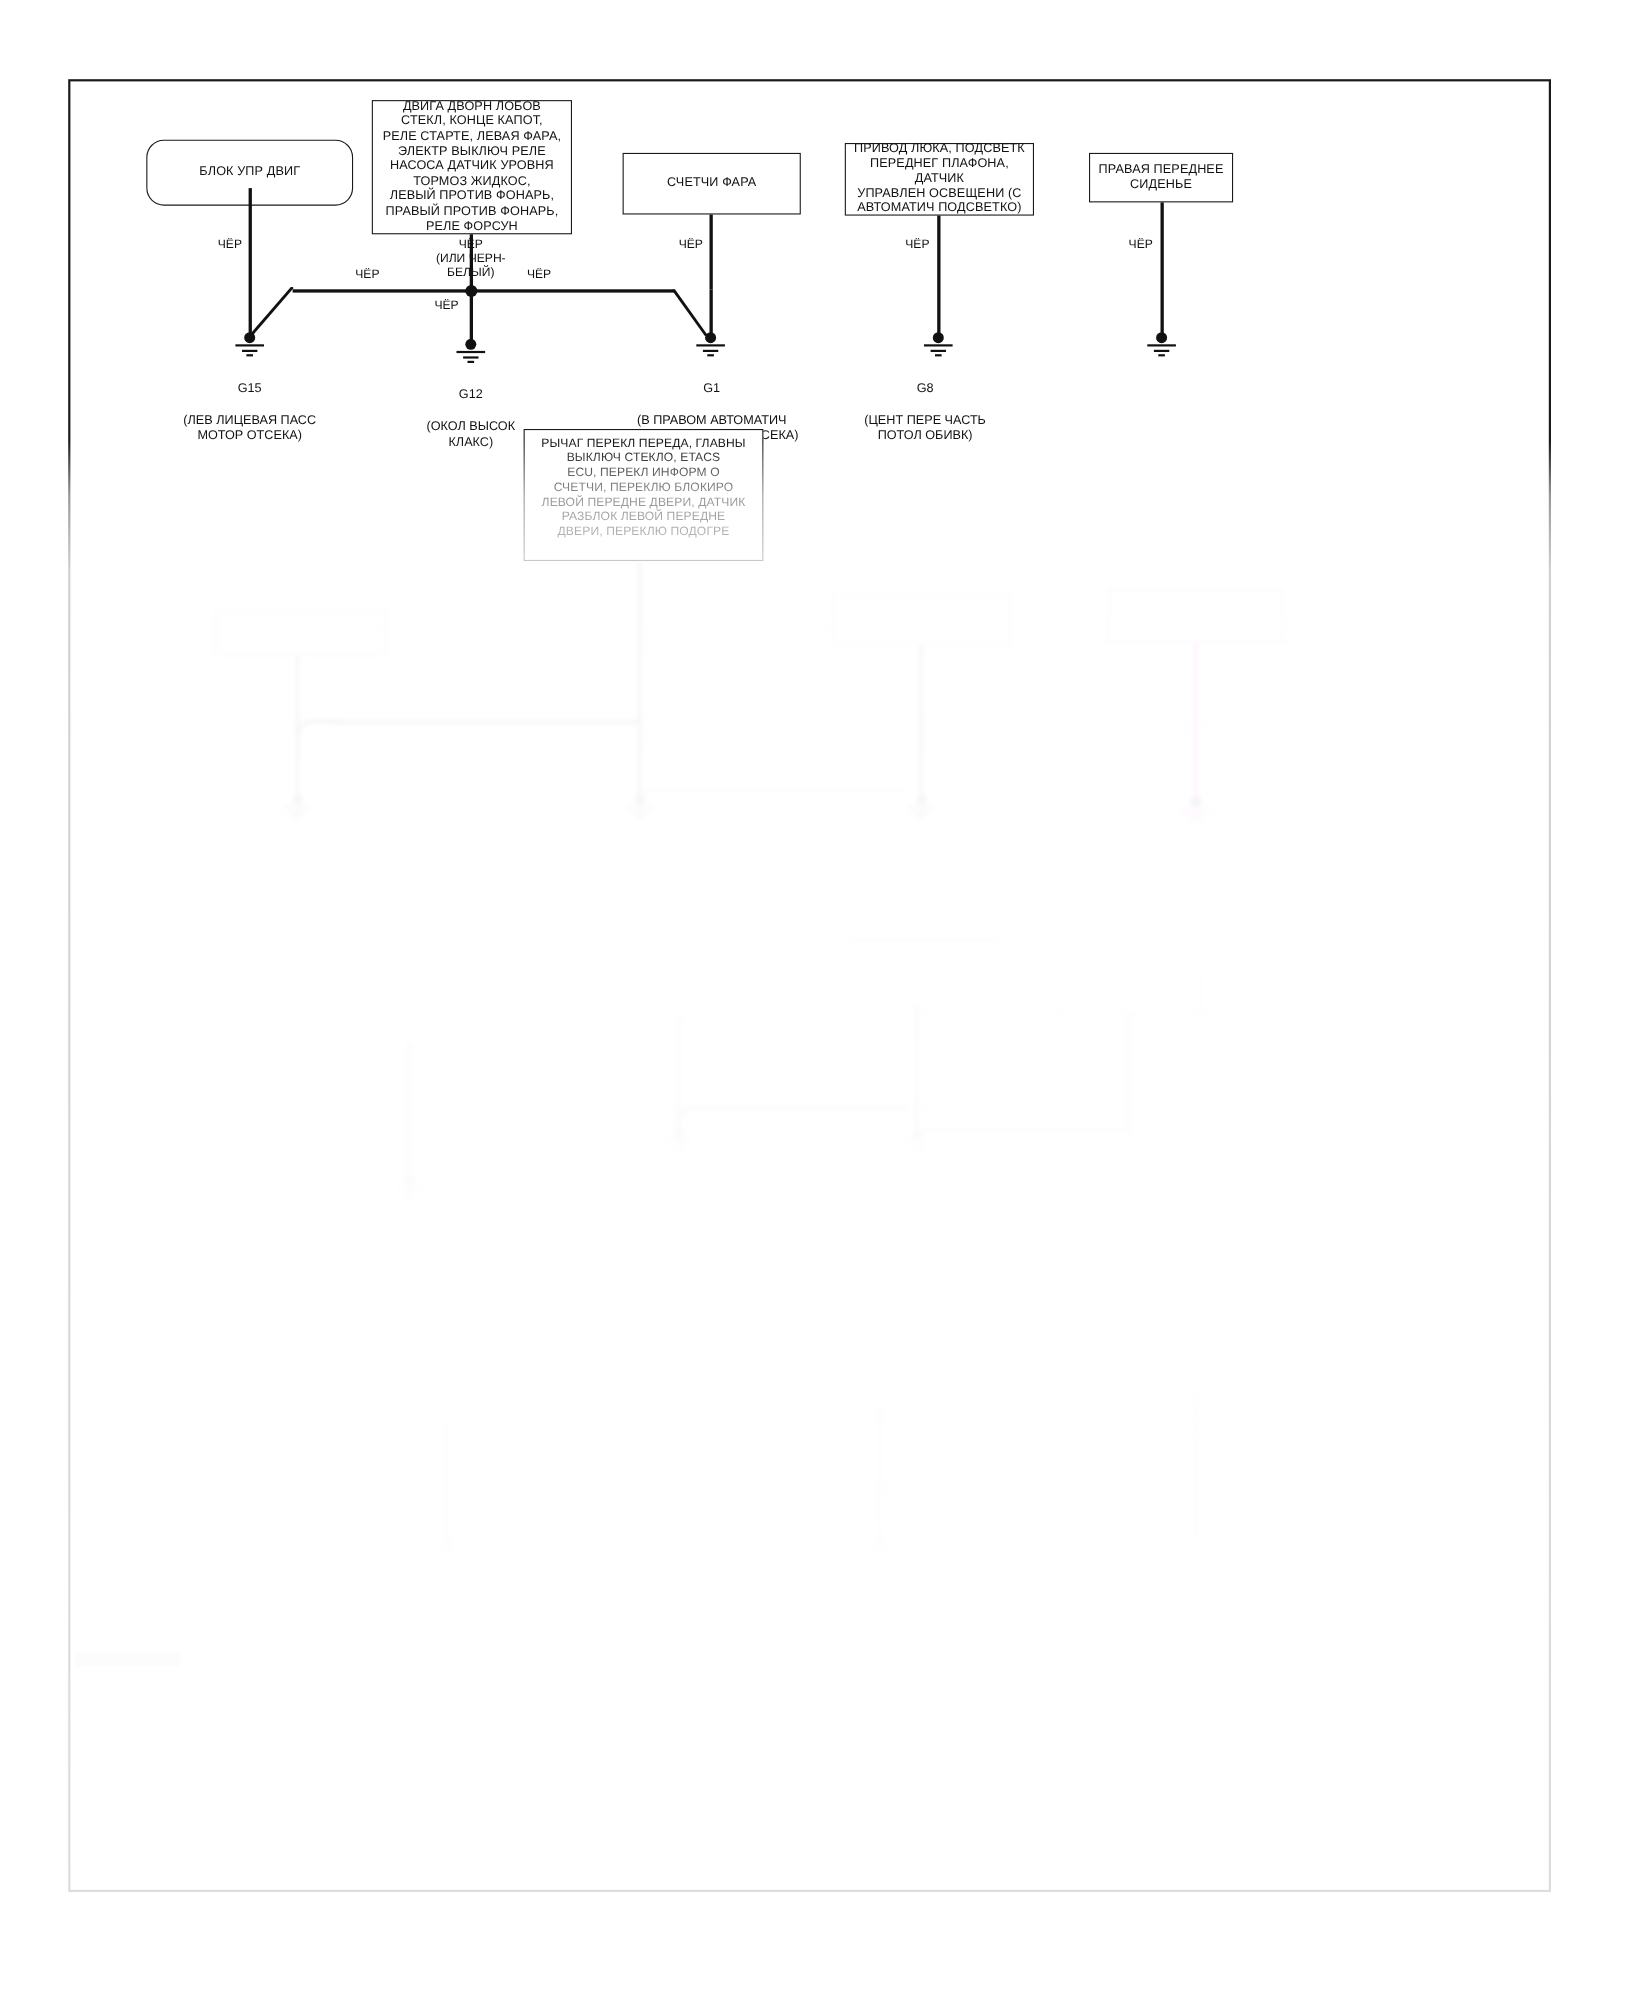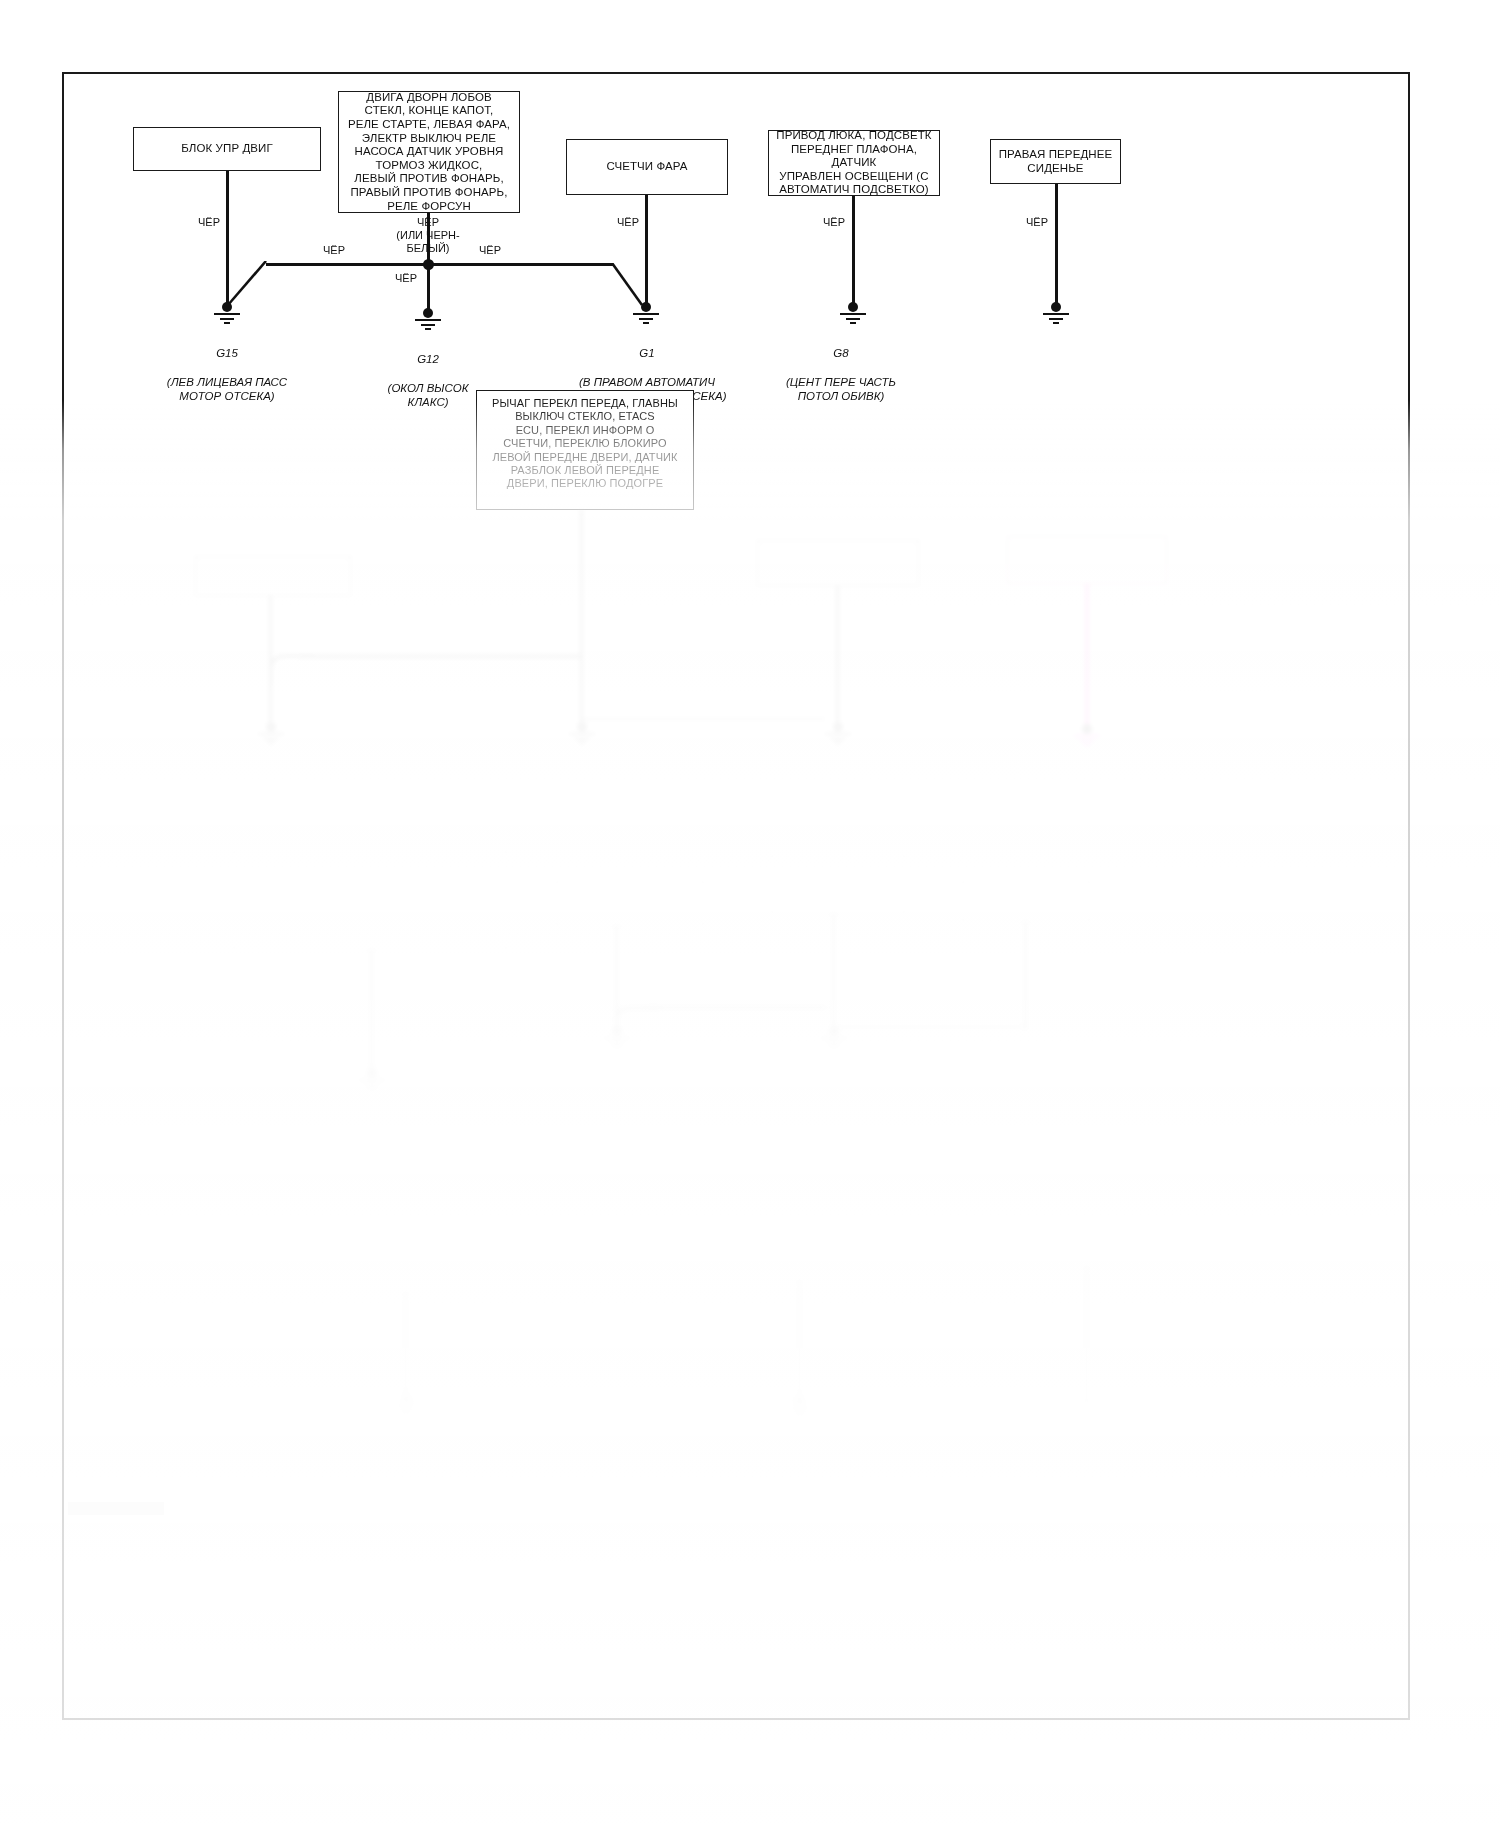--- a/index.html
+++ b/index.html
@@ -87,35 +87,34 @@
   .gnd-pink .b1,.gnd-pink .b2,.gnd-pink .b3{background:#ff7fe6;}
 
   
   .gcap{
     position:absolute;
     text-align:center;
     font-size:11.5px;
     line-height:14px;
     white-space:pre-line;
     color:#111;
-    font-style:italic;
   }
   .gcap .gid{display:block;margin-bottom:1px;}
 
   #footer-stamp{
     position:absolute;left:66px;top:1500px;
     width:96px;height:13px;background:#d8d8d8;opacity:.55;
   }
 </style>
 </head>
 <body>
 
 <div id="page">
 
-  <div class="box" style="left:69px;top:53px;width:188px;height:44px;">
+  <div class="box" style="left:69px;top:53px;width:188px;height:60px;border-radius:16px;">
     <span>БЛОК УПР ДВИГ</span>
   </div>
 
   <div class="box" style="left:274px;top:17px;width:182px;height:122px;">
     <span>ДВИГА ДВОРН ЛОБОВ
 СТЕКЛ, КОНЦЕ КАПОТ,
 РЕЛЕ СТАРТЕ, ЛЕВАЯ ФАРА,
 ЭЛЕКТР ВЫКЛЮЧ РЕЛЕ
 НАСОСА ДАТЧИК УРОВНЯ
 ТОРМОЗ ЖИДКОС,

